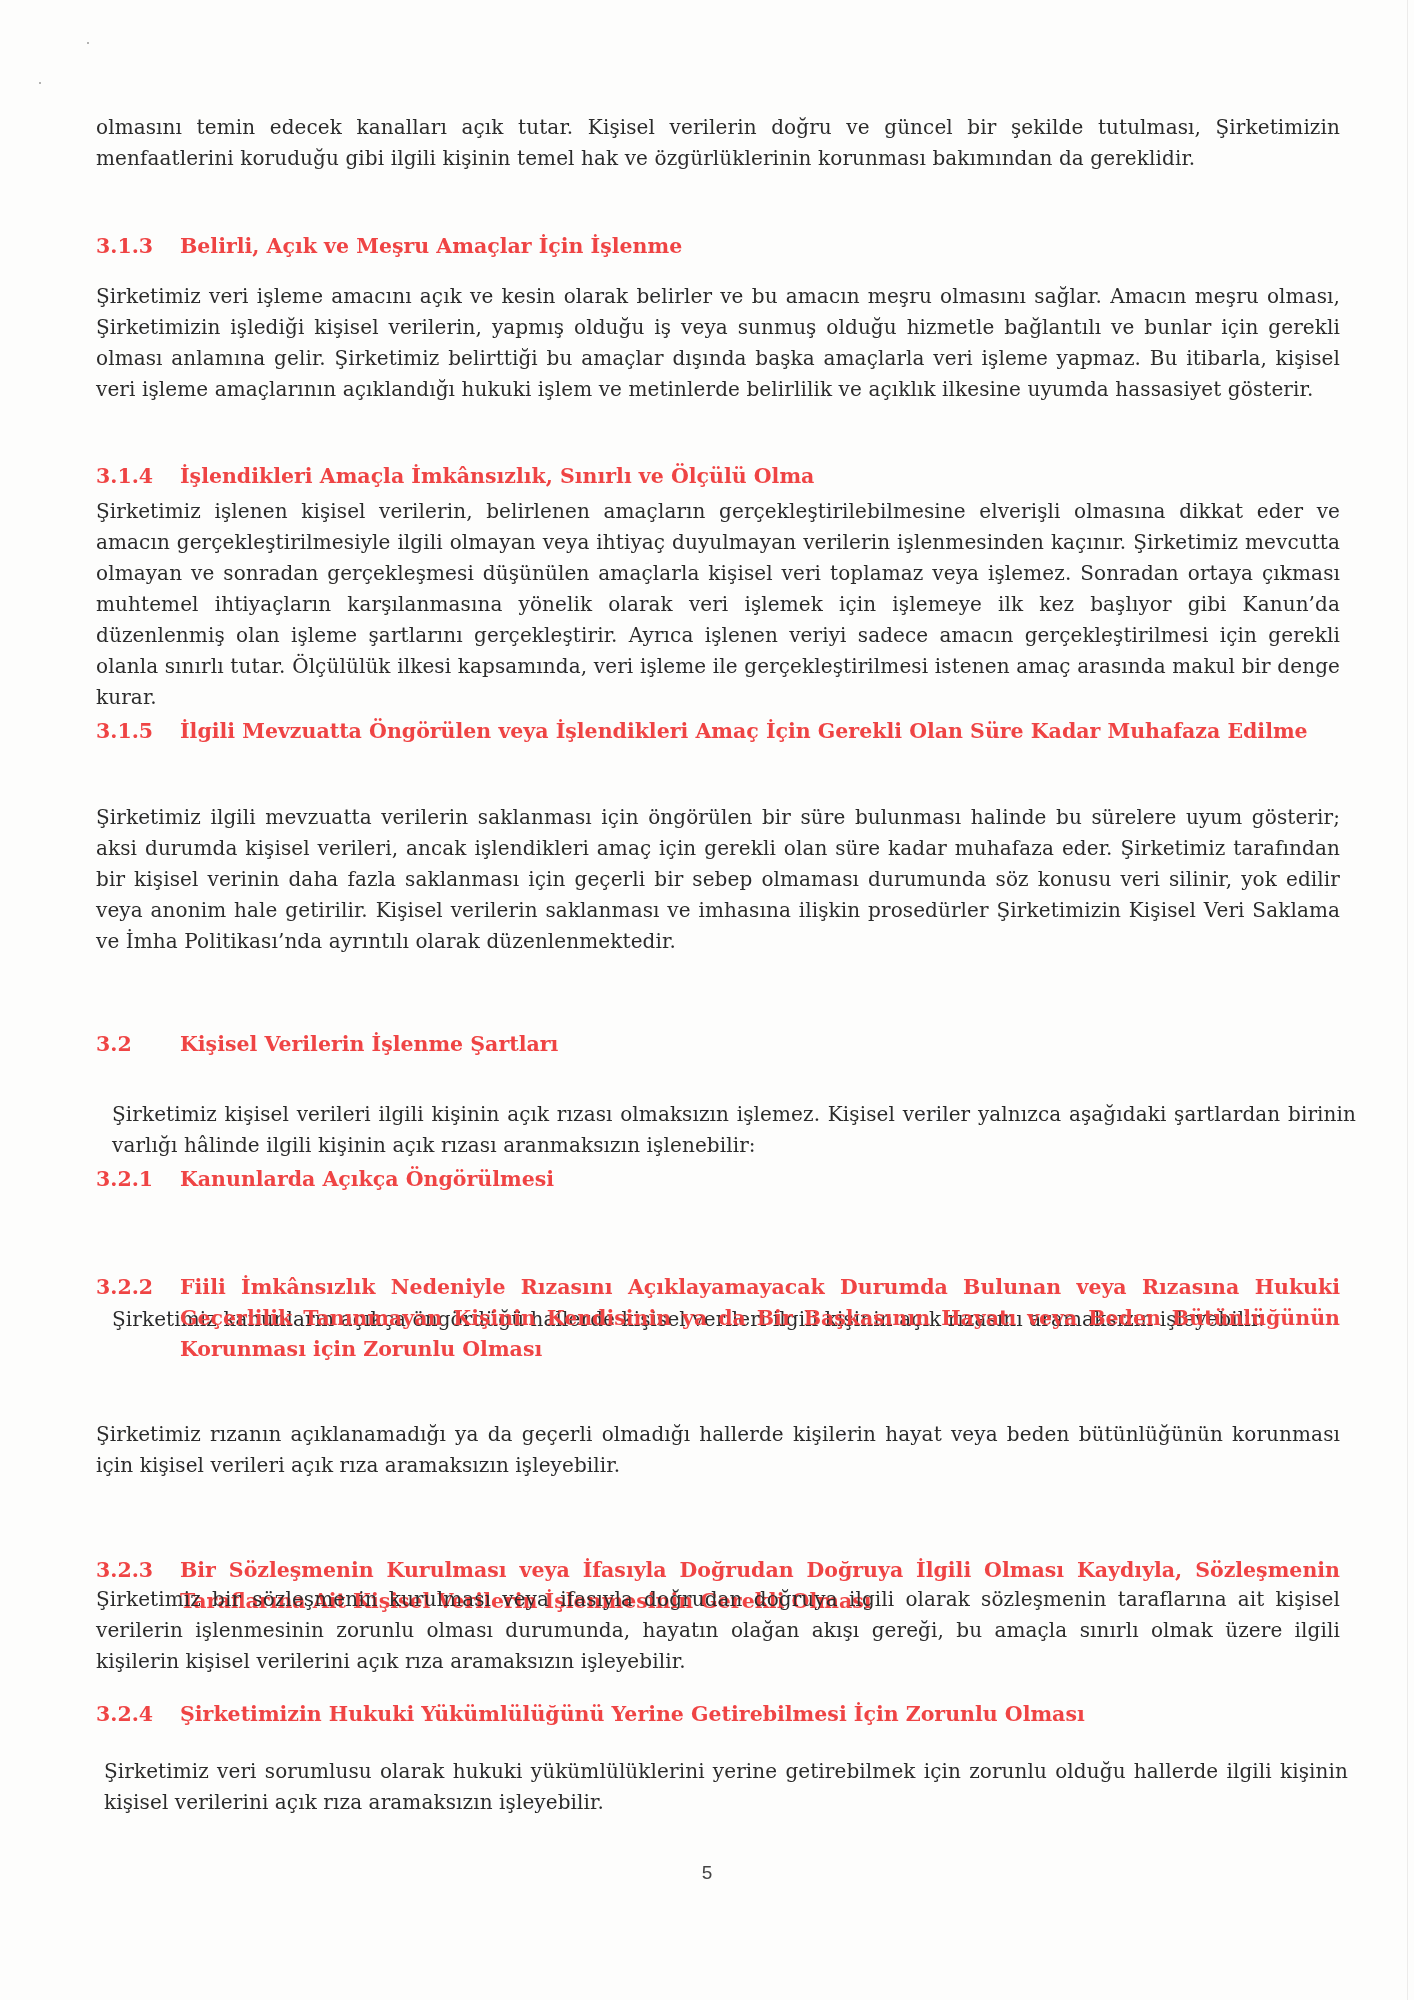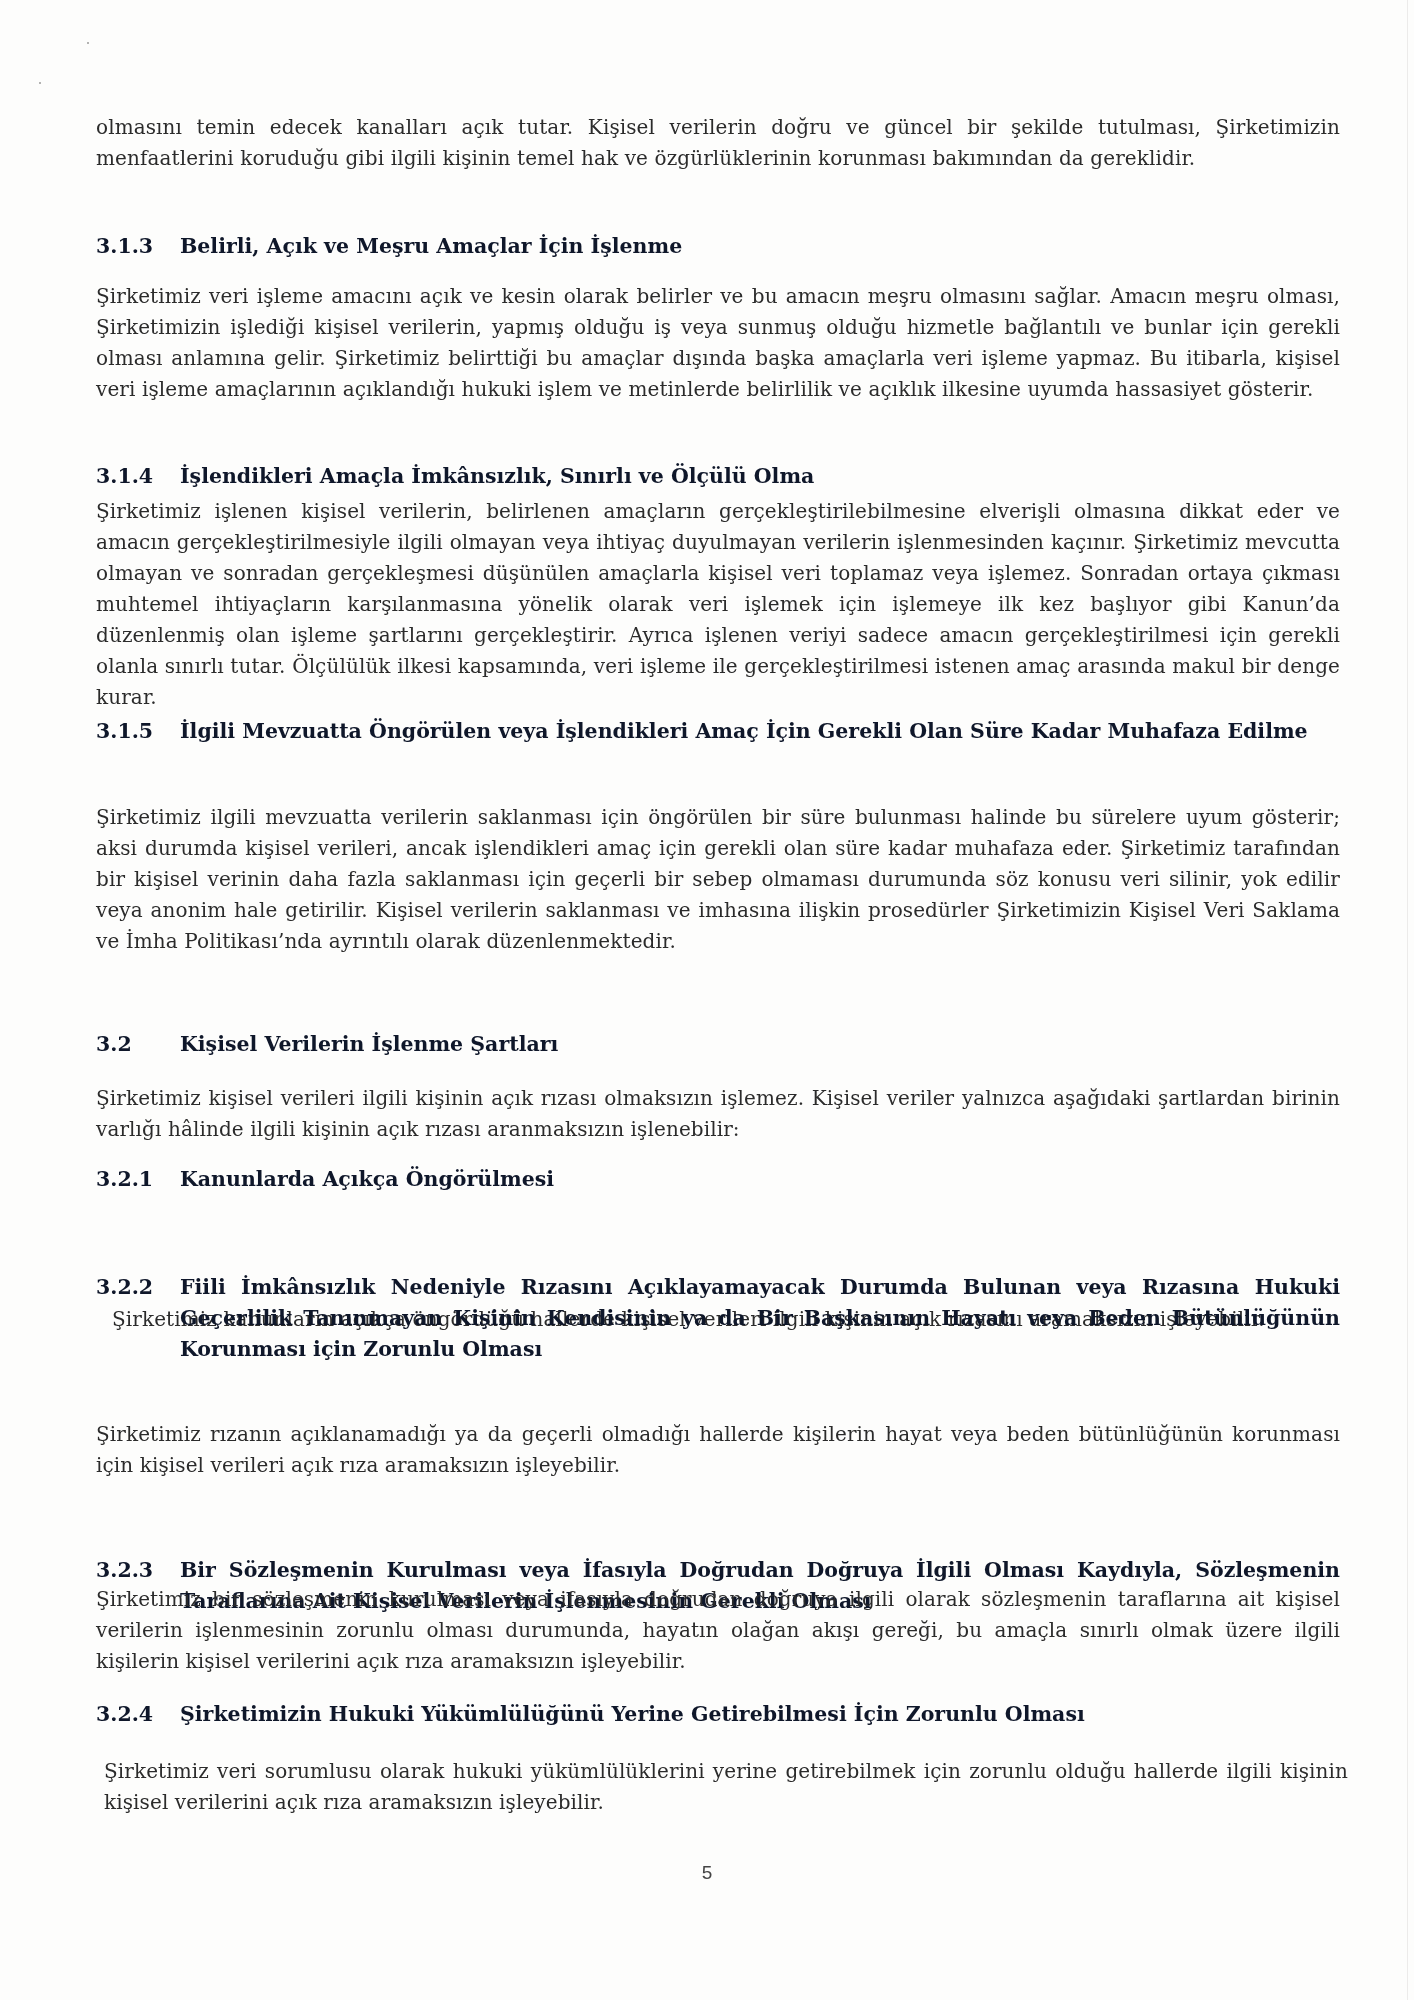--- a/index.html
+++ b/index.html
@@ -15,21 +15,21 @@
   }
   .speck { position: absolute; width: 2px; height: 2px; background: #9a9a9a; border-radius: 1px; }
   .block { position: absolute; left: 96px; width: 1244px; }
   .para {
     font-size: 20px; line-height: 31px; text-align: justify;
     text-align-last: left; letter-spacing: 0.1px;
   }
   .heading {
     font-size: 20.5px; line-height: 31px; font-weight: bold;
     display: flex; align-items: flex-start;
-    color: #0f172a;
+    color: #ef4444;
   }
   .heading .num { flex: 0 0 84px; }
   .heading .title { flex: 1; text-align: justify; text-align-last: left; }
   .page-number {
     position: absolute; top: 1862px; left: 0; width: 1414px; text-align: center;
     font-family: "Liberation Sans", "DejaVu Sans", sans-serif;
     font-size: 19px; color: #444;
   }
 </style>
 </head>
@@ -58,21 +58,21 @@
   <div class="block heading" style="top:716px">
     <span class="num">3.1.5</span>
     <span class="title">İlgili Mevzuatta Öngörülen veya İşlendikleri Amaç İçin Gerekli Olan Süre Kadar Muhafaza Edilme</span>
   </div>
   <p class="block para" style="top:802px;margin:0">Şirketimiz ilgili mevzuatta verilerin saklanması için öngörülen bir süre bulunması halinde bu sürelere uyum gösterir; aksi durumda kişisel verileri, ancak işlendikleri amaç için gerekli olan süre kadar muhafaza eder. Şirketimiz tarafından bir kişisel verinin daha fazla saklanması için geçerli bir sebep olmaması durumunda söz konusu veri silinir, yok edilir veya anonim hale getirilir. Kişisel verilerin saklanması ve imhasına ilişkin prosedürler Şirketimizin Kişisel Veri Saklama ve İmha Politikası’nda ayrıntılı olarak düzenlenmektedir.</p>
 
   <div class="block heading" style="top:1029px">
     <span class="num">3.2</span>
     <span class="title">Kişisel Verilerin İşlenme Şartları</span>
   </div>
-  <p class="block para" style="top:1083px;margin:0">Şirketimiz kişisel verileri ilgili kişinin açık rızası olmaksızın işlemez. Kişisel veriler yalnızca aşağıdaki şartlardan birinin varlığı hâlinde ilgili kişinin açık rızası aranmaksızın işlenebilir:</p>
+  <p class="block para" style="top:1083px;margin:16px">Şirketimiz kişisel verileri ilgili kişinin açık rızası olmaksızın işlemez. Kişisel veriler yalnızca aşağıdaki şartlardan birinin varlığı hâlinde ilgili kişinin açık rızası aranmaksızın işlenebilir:</p>
 
   <div class="block heading" style="top:1164px">
     <span class="num">3.2.1</span>
     <span class="title">Kanunlarda Açıkça Öngörülmesi</span>
   </div>
   <p class="block para" style="top:1288px;margin:16px">Şirketimiz kanunların açıkça öngördüğü hallerde kişisel verileri ilgili kişinin açık rızasını aramaksızın işleyebilir.</p>
 
   <div class="block heading" style="top:1272px">
     <span class="num">3.2.2</span>
     <span class="title">Fiili İmkânsızlık Nedeniyle Rızasını Açıklayamayacak Durumda Bulunan veya Rızasına Hukuki Geçerlilik Tanınmayan Kişinin Kendisinin ya da Bir Başkasının Hayatı veya Beden Bütünlüğünün Korunması için Zorunlu Olması</span>

